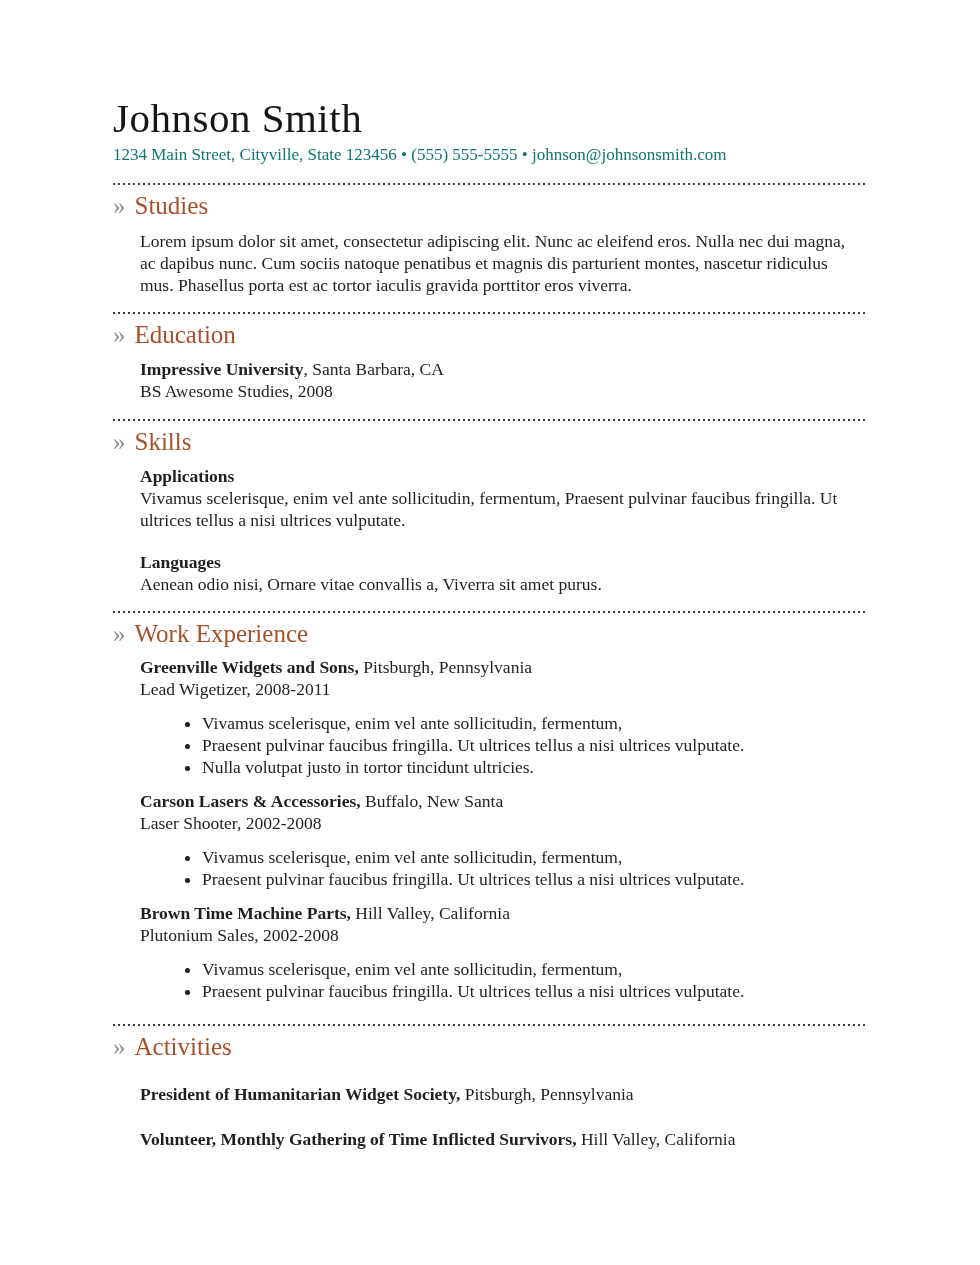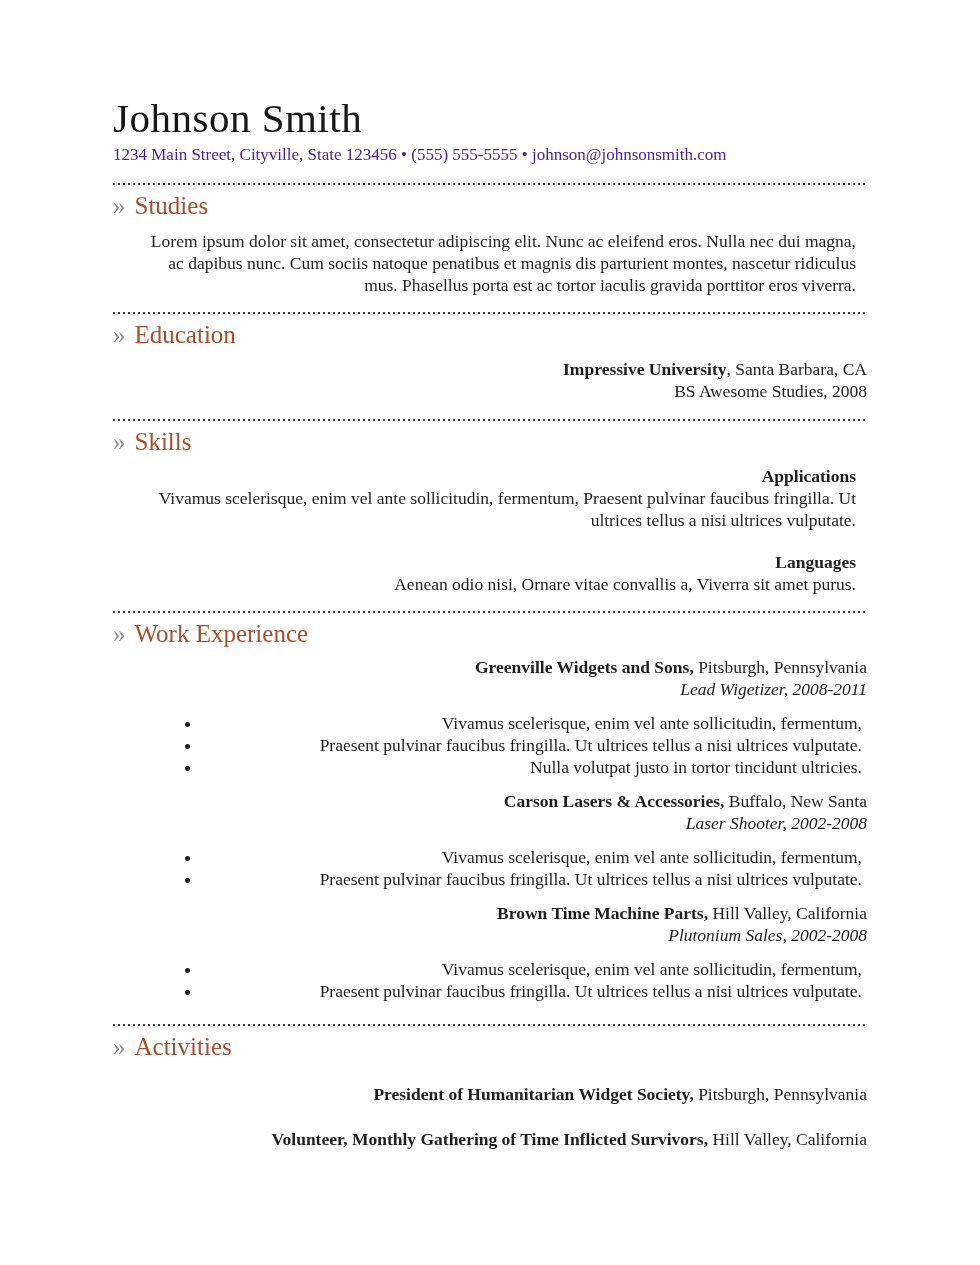--- a/index.html
+++ b/index.html
@@ -20,21 +20,21 @@
     font-size: 41px;
     font-weight: 400;
     line-height: 42px;
     color: #161616;
     letter-spacing: 0.5px;
   }
   .contact {
     margin-top: 6px;
     font-size: 17px;
     line-height: 20px;
-    color: #4c1d95;
+    color: #0f766e;
     padding-bottom: 18px;
   }
   .sep {
     height: 2px;
     background-image: repeating-linear-gradient(90deg,
       #3d3d3d 0, #3d3d3d 2px, transparent 2px, transparent 5px);
   }
   .sec-title {
     margin-top: 6px;
     font-size: 25px;
@@ -42,32 +42,31 @@
     color: #a8502c;
   }
   .chev {
     color: #8f8f8f;
     margin-right: 9px;
   }
   .sec-body {
     margin-left: 27px;
     font-size: 17.5px;
     line-height: 22px;
-    text-align: right;
   }
   .para {
     margin: 9px 0 16px 0;
     width: 716px;
   }
   .edu { margin-top: 8px; padding-bottom: 17px; }
   .b { font-weight: bold; }
   .skill-group { margin: 8px 0 0 0; width: 716px; }
   .skill-group.second { margin-top: 20px; padding-bottom: 16px; }
   .job { margin-top: 7px; }
-  .job-role { font-style: italic; }
+  .job-role { }
   .bullets {
     margin: 12px 0 12px 0;
     padding-left: 62px;
     width: 660px;
   }
   .bullets li { margin: 0; line-height: 22px; font-family: Liberation Serif, serif; }
   .work-wrap { padding-bottom: 10px; }
   .activities { margin-top: 7px; }
   .activities .line { line-height: 25px; margin-top: 20px; }
 </style>

